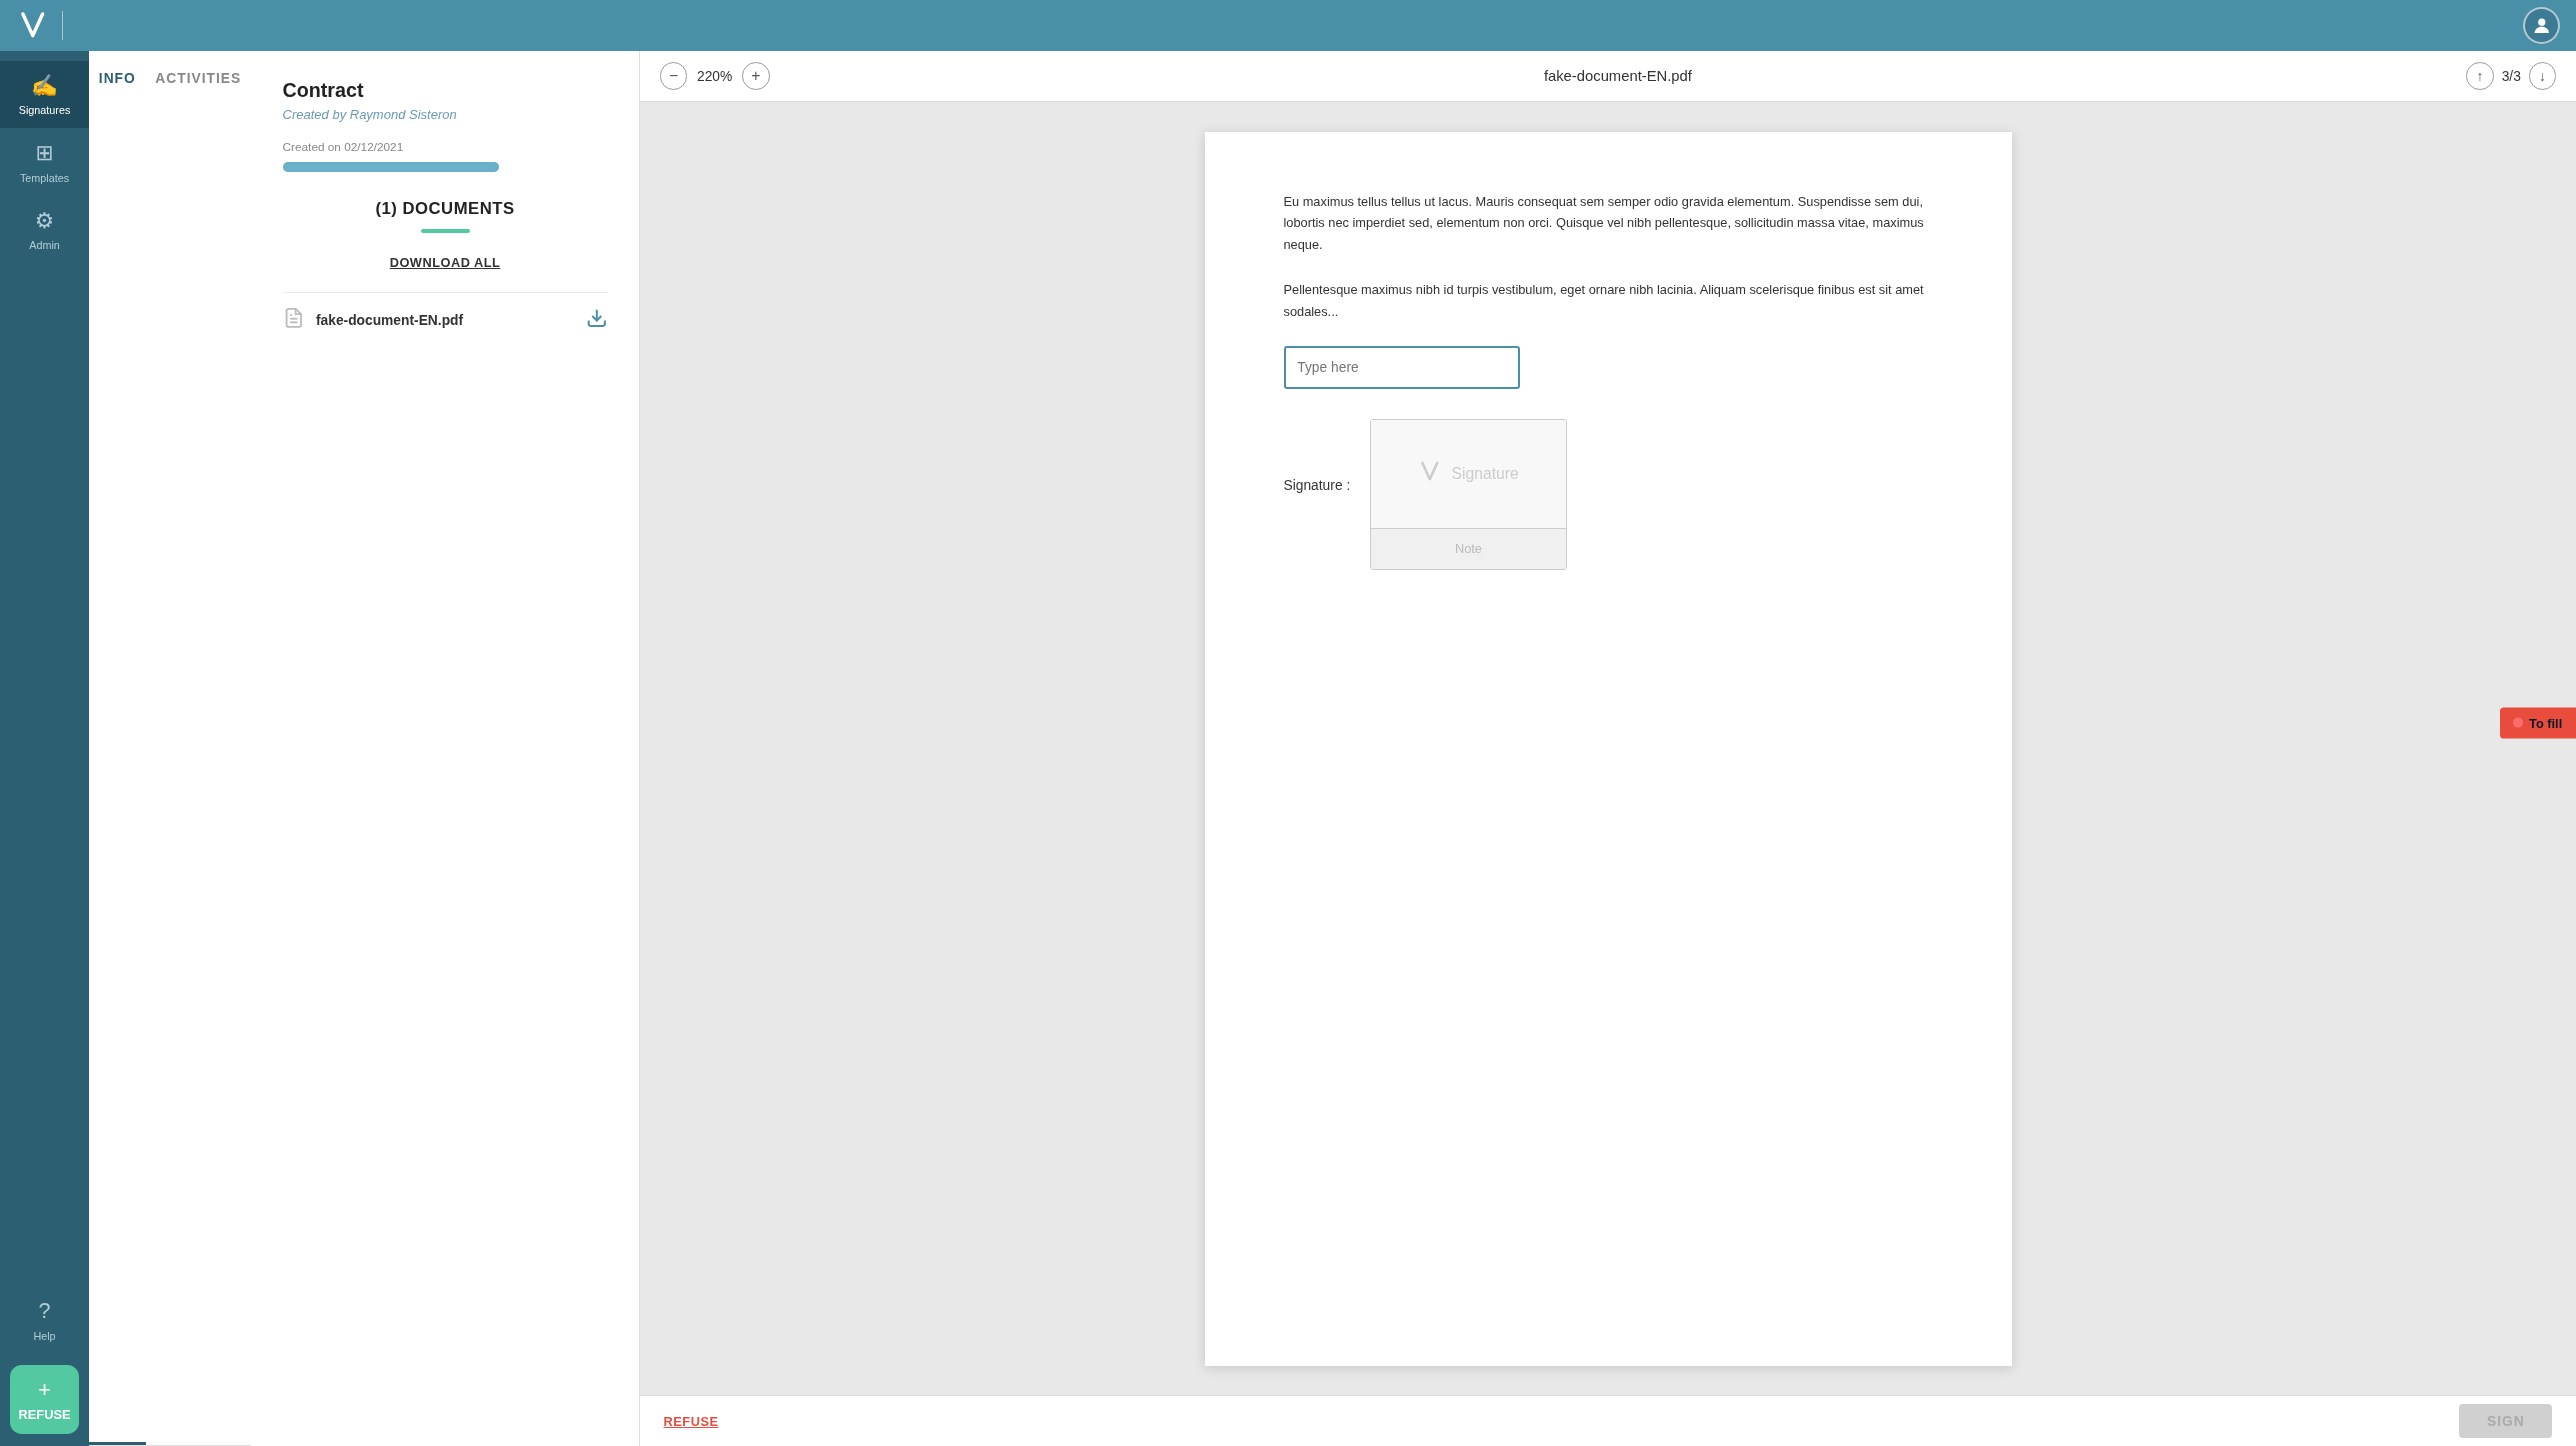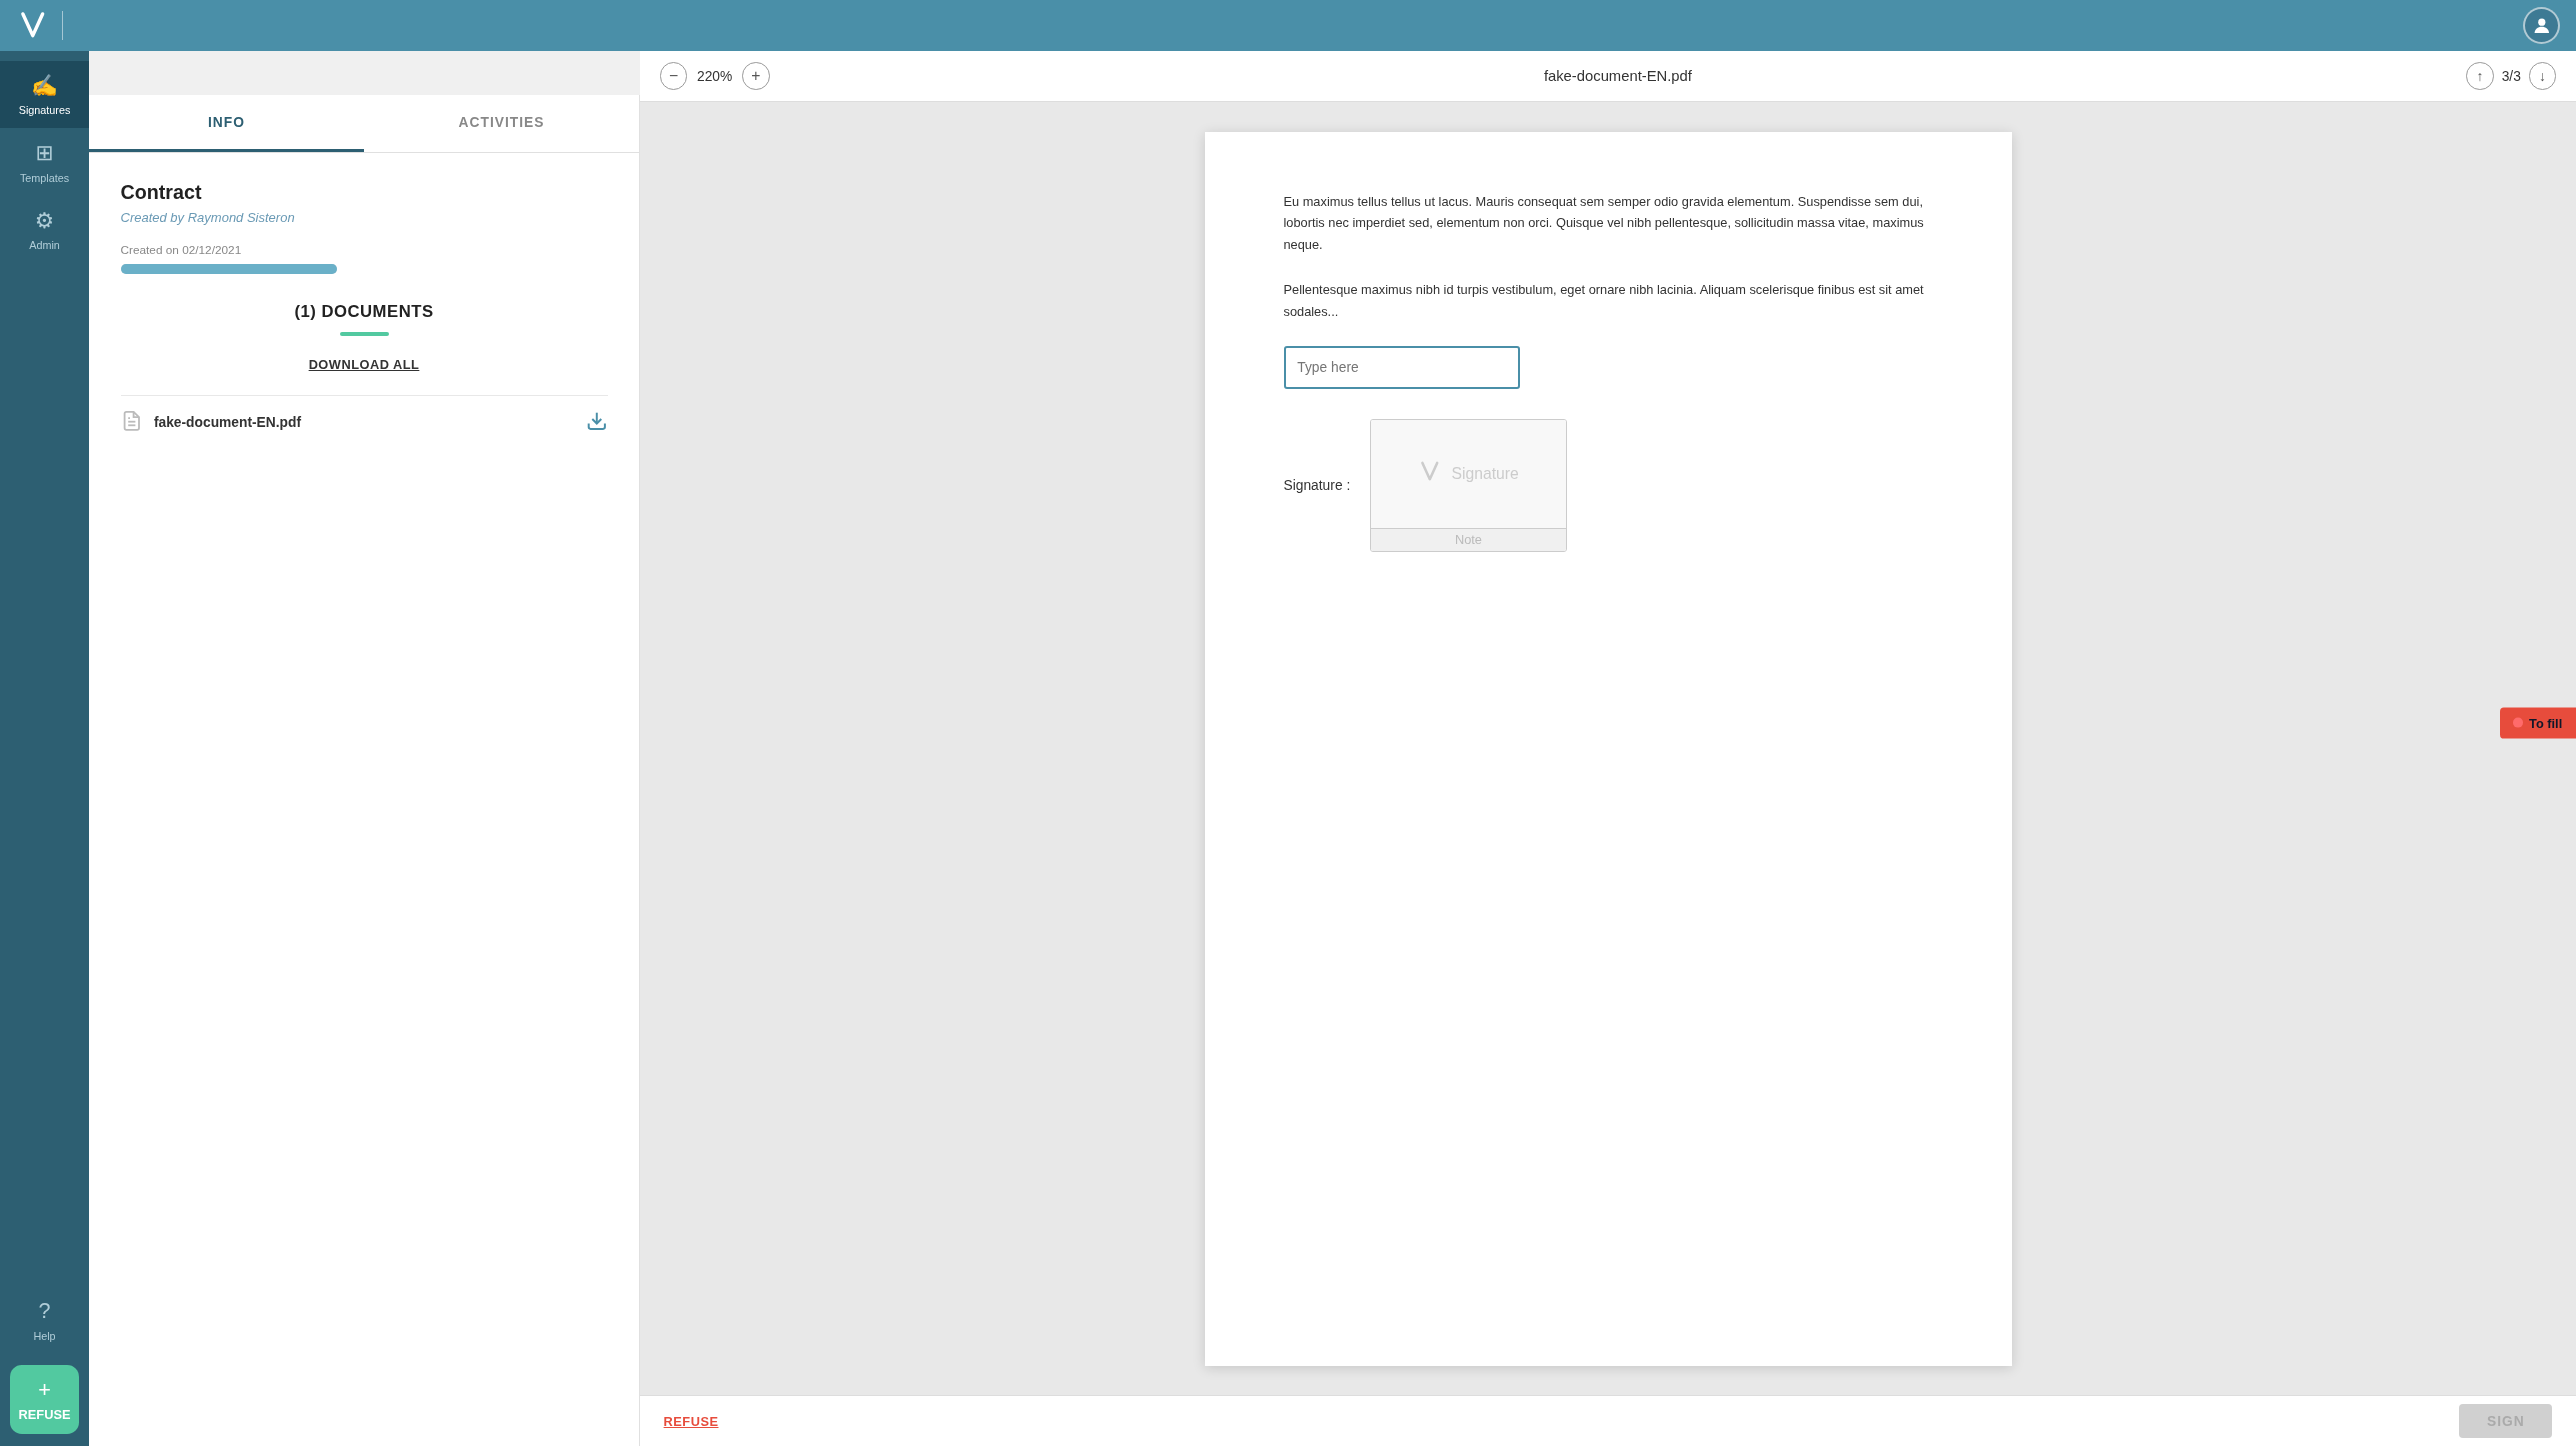--- a/index.html
+++ b/index.html
@@ -55,24 +55,23 @@
       cursor: pointer; margin: 11.8px auto; color: white; font-weight: 700; font-size: 12.8px;
       gap: 3.9px; border: none;
     }
     .create-button .plus { font-size: 21.6px; font-weight: 300; }
 
     
     .info-panel {
       width: 551px;
       background: white;
       display: flex;
-      flex-direction: column;
+      flex-direction: row;
       flex-shrink: 0;
       border-right: 1px solid #e0e0e0;
-      margin-top: 44px;
     }
 
     
     .tabs { display: flex; border-bottom: 1px solid #e0e0e0; }
     .tab {
       flex: 1; text-align: center; padding: 19.7px 9.8px;
       font-size: 13.8px; font-weight: 600; letter-spacing: 1px;
       cursor: pointer; color: #888; border-bottom: 3px solid transparent;
     }
     .tab.active { color: #2d5f72; border-bottom: 3px solid #2d5f72; background: white; }
@@ -146,21 +145,21 @@
       border-radius: 3px;
       overflow: hidden;
     }
     .sig-main {
       height: 108px; background: #f8f8f8;
       display: flex; align-items: center; justify-content: center;
       gap: 9.8px; color: #bbb; font-size: 15.7px;
     }
     .sig-logo { font-size: 19.7px; color: #ccc; }
     .sig-note {
-      height: 23px; background: #f0f0f0; border-top: 1px solid #ccc;
+      height: 41px; background: #f0f0f0; border-top: 1px solid #ccc;
       display: flex; align-items: center; justify-content: center;
       font-size: 12.8px; color: #bbb;
     }
 
     
     .to-fill-badge {
       position: fixed; right: 0; top: 50%;
       transform: translateY(-50%);
       background: #e74c3c;
       color: #0f172a; font-size: 12.8px; font-weight: 600;

